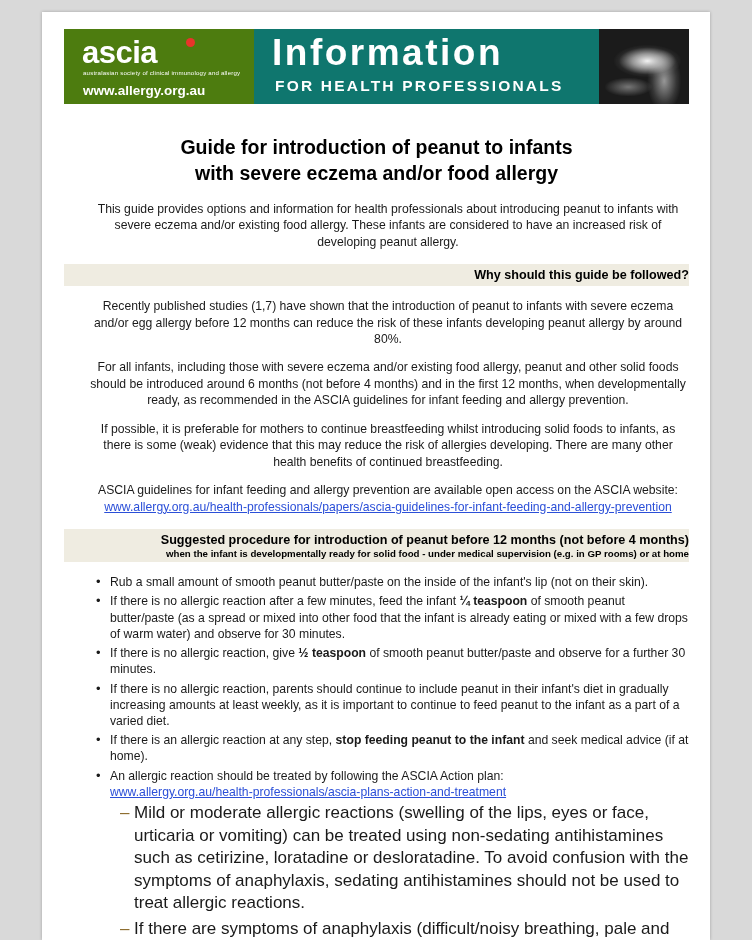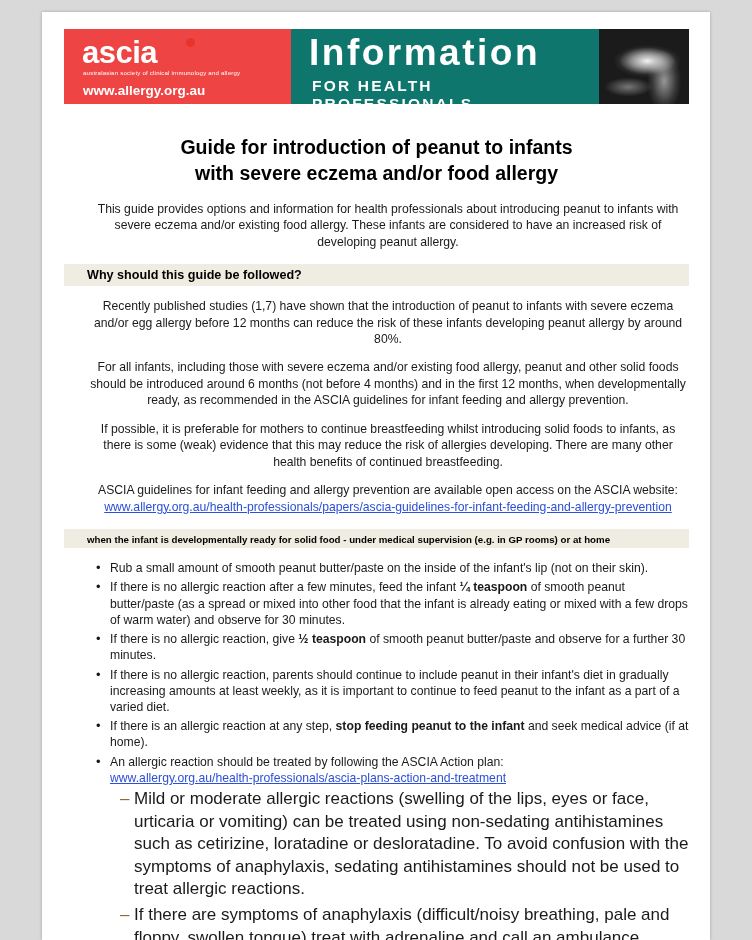--- a/index.html
+++ b/index.html
@@ -26,22 +26,22 @@
   .banner {
     position: absolute;
     left: 22px;
     top: 17px;
     width: 625px;
     height: 75px;
     display: flex;
     overflow: hidden;
   }
   .banner-left {
-    width: 227px;
-    background: #ef4444;
+    width: 190px;
+    background: #4d7c0f;
     position: relative;
   }
   .logo-text {
     position: absolute;
     left: 18px;
     top: 8px;
     color: #ffffff;
     font-size: 31px;
     font-weight: bold;
     letter-spacing: -0.5px;
@@ -139,20 +139,21 @@
   }
   .spacer-12 { height: 12px; }
   .spacer-14 { height: 14px; }
 
   .section-head {
     background: #efece1;
     padding: 4px 0 4px 23px;
     font-size: 12.6px;
     font-weight: bold;
     color: #000000;
+    text-align: right;
   }
   .section-head.two-line {
     padding-bottom: 3px;
   }
   .section-head .sub {
     display: block;
     font-size: 9.7px;
     font-weight: bold;
     margin-top: 1px;
   }
@@ -262,20 +263,21 @@
       <div class="spacer-12"></div>
       <p class="para">
         <span>ASCIA guidelines for infant feeding and allergy prevention are available open access on the ASCIA website:</span><br>
         <a class="link" href="#">www.allergy.org.au/health-professionals/papers/ascia-guidelines-for-infant-feeding-and-allergy-prevention</a>
       </p>
     </div>
 
     <div class="spacer-14"></div>
 
     <div class="section-head two-line">
+      <span>Suggested procedure for introduction of peanut before 12 months (not before 4 months)</span>
       <span class="sub">when the infant is developmentally ready for solid food - under medical supervision (e.g. in GP rooms) or at home</span>
     </div>
 
     <div class="spacer-12"></div>
 
     <ul class="bullets" id="bullets">
         <li><span>Rub a small amount of smooth peanut butter/paste on the inside of the infant's lip (not on their skin).</span></li>
         <li><span>If there is no allergic reaction after a few minutes, feed the infant <b>¼ teaspoon</b> of smooth peanut butter/paste (as a spread or mixed into other food that the infant is already eating or mixed with a few drops of warm water) and observe for 30 minutes.</span></li>
         <li><span>If there is no allergic reaction, give <b>½ teaspoon</b> of smooth peanut butter/paste and observe for a further 30 minutes.</span></li>
         <li><span>If there is no allergic reaction, parents should continue to include peanut in their infant's diet in gradually increasing amounts at least weekly, as it is important to continue to feed peanut to the infant as a part of a varied diet.</span></li>

